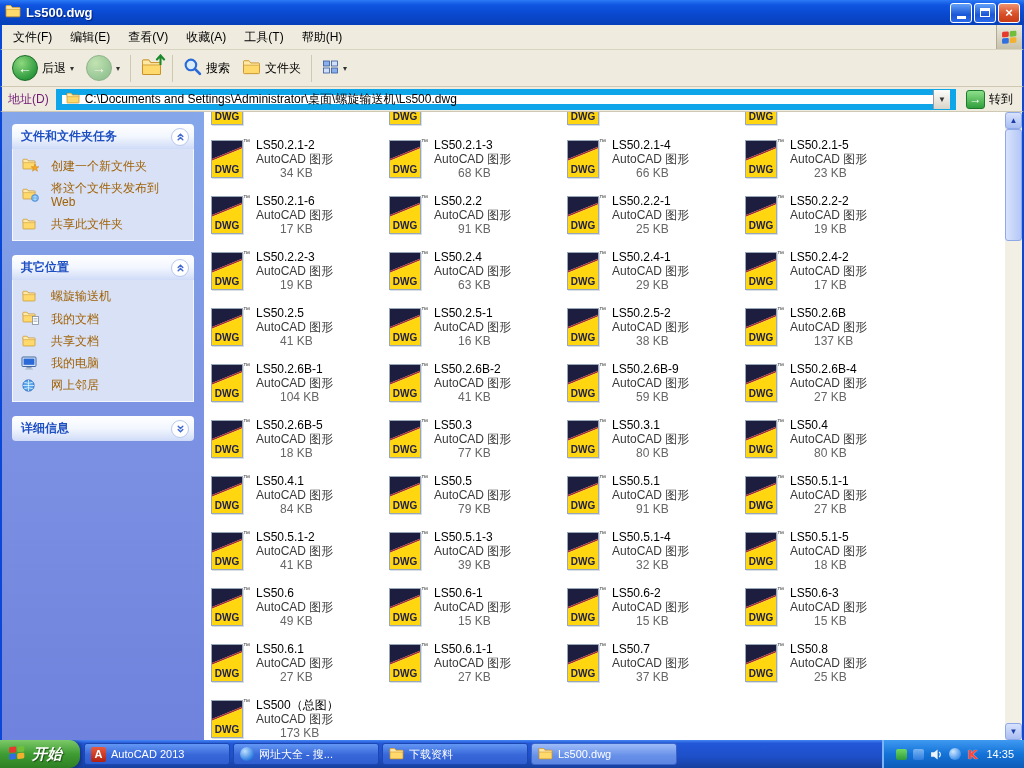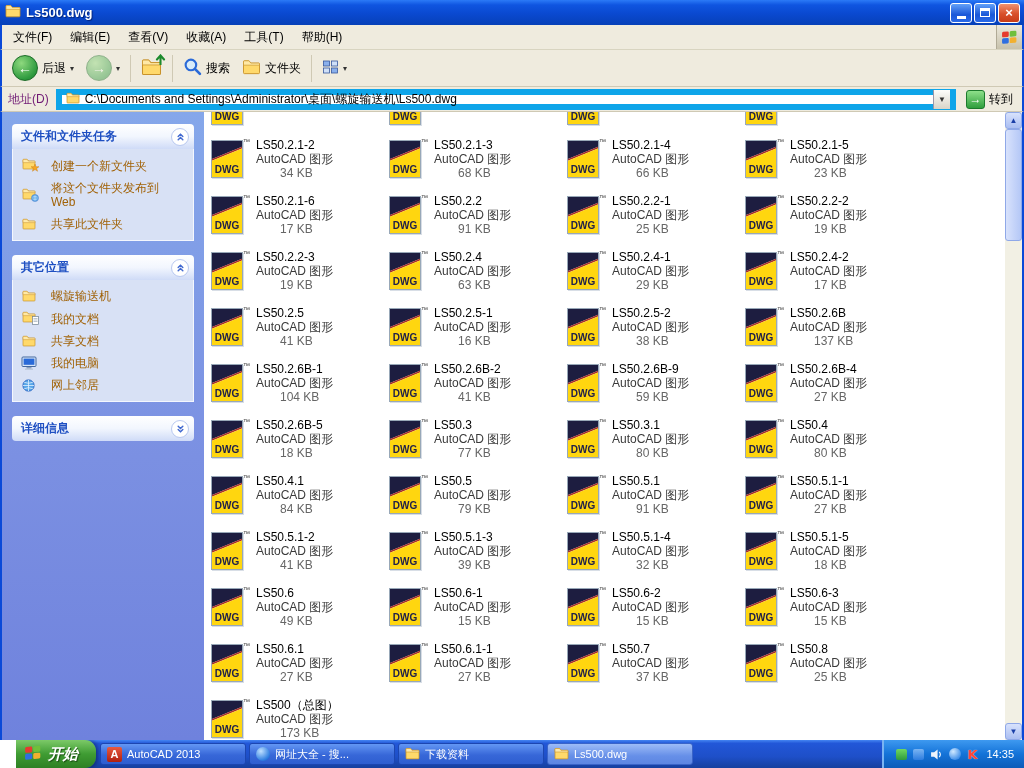--- a/index.html
+++ b/index.html
@@ -78,21 +78,21 @@
 .dwg-yellow{position:absolute;left:2px;top:2px;width:30px;height:36px;background:#ffd60f;clip-path:polygon(0 55%,100% 21%,100% 100%,0 100%);display:flex;align-items:flex-end;justify-content:center;font-size:10px;font-weight:bold;color:#20204a;padding-bottom:2px;}
 .dwg-tm{position:absolute;right:-2px;top:-1px;font-size:7px;color:#333;}
 
 
 .scrollbar{width:17px;flex:0 0 17px;background:#f2f0e4;display:flex;flex-direction:column;}
 .sc-btn{height:17px;flex:0 0 17px;background:linear-gradient(180deg,#d8e2fc,#aabef2);border:1px solid #8fa8e8;border-radius:3px;color:#1b3fa8;font-size:8px;display:flex;align-items:center;justify-content:center;cursor:pointer;}
 .sc-track{flex:1;position:relative;}
 .sc-thumb{position:absolute;top:0;left:0;right:0;height:112px;background:linear-gradient(90deg,#d8e2fc,#b4c7f6);border:1px solid #8fa8e8;border-radius:3px;cursor:grab;}
 
 
-.taskbar{height:28px;flex:0 0 28px;background:linear-gradient(180deg,#4485f2 0%,#2257d8 12%,#1e4fc8 60%,#16409e 100%);display:flex;align-items:stretch;overflow:hidden;margin-left:16px;}
+.taskbar{height:28px;flex:0 0 28px;background:linear-gradient(180deg,#4485f2 0%,#2257d8 12%,#1e4fc8 60%,#16409e 100%);display:flex;align-items:stretch;overflow:hidden;}
 .start{height:28px;padding:0 18px 0 8px;border-radius:0 11px 11px 0;background:linear-gradient(180deg,#7cc968 0%,#3f9c33 50%,#2e8023 100%);display:flex;align-items:center;gap:6px;color:#fff;font-weight:bold;font-style:italic;font-size:15px;text-shadow:1px 1px 1px #1a4f12;box-shadow:2px 0 4px rgba(0,0,20,.4);cursor:pointer;}
 .tasks{flex:1;display:flex;gap:3px;padding:3px 4px;align-items:center;overflow:hidden;}
 .task-btn{height:22px;flex:1;max-width:146px;border-radius:3px;background:linear-gradient(180deg,#6397f4 0%,#3767d8 55%,#2e5ed0 100%);border:1px solid #1c46b0;display:flex;align-items:center;gap:5px;padding:0 6px;color:#fff;font-size:11px;overflow:hidden;white-space:nowrap;cursor:pointer;}
 .task-btn.active{background:linear-gradient(180deg,#9dbcf7 0%,#668fe8 60%,#5d86e2 100%);border-color:#3a64c8;}
 .task-label{overflow:hidden;text-overflow:ellipsis;}
 .ico-acad{width:15px;height:15px;flex:0 0 15px;background:linear-gradient(180deg,#e85a40,#b01f10);border-radius:2px;color:#fff;font-weight:bold;font-size:11px;display:flex;align-items:center;justify-content:center;font-style:normal;}
 .ico-globe{width:14px;height:14px;flex:0 0 14px;border-radius:50%;background:radial-gradient(circle at 35% 30%,#bfe0ff,#2d7de0 70%,#1656ae);}
 .tray{background:linear-gradient(180deg,#3e99f0 0%,#1473d8 50%,#0d5bb8 100%);border-left:2px solid #7ab4f2;display:flex;align-items:center;gap:6px;padding:0 10px 0 12px;}
 .tray-sq{width:11px;height:11px;border-radius:2px;display:inline-block;}
 .tray-dot{width:12px;height:12px;border-radius:50%;background:radial-gradient(circle at 35% 30%,#cfe8ff,#3d8de8 75%);display:inline-block;}

